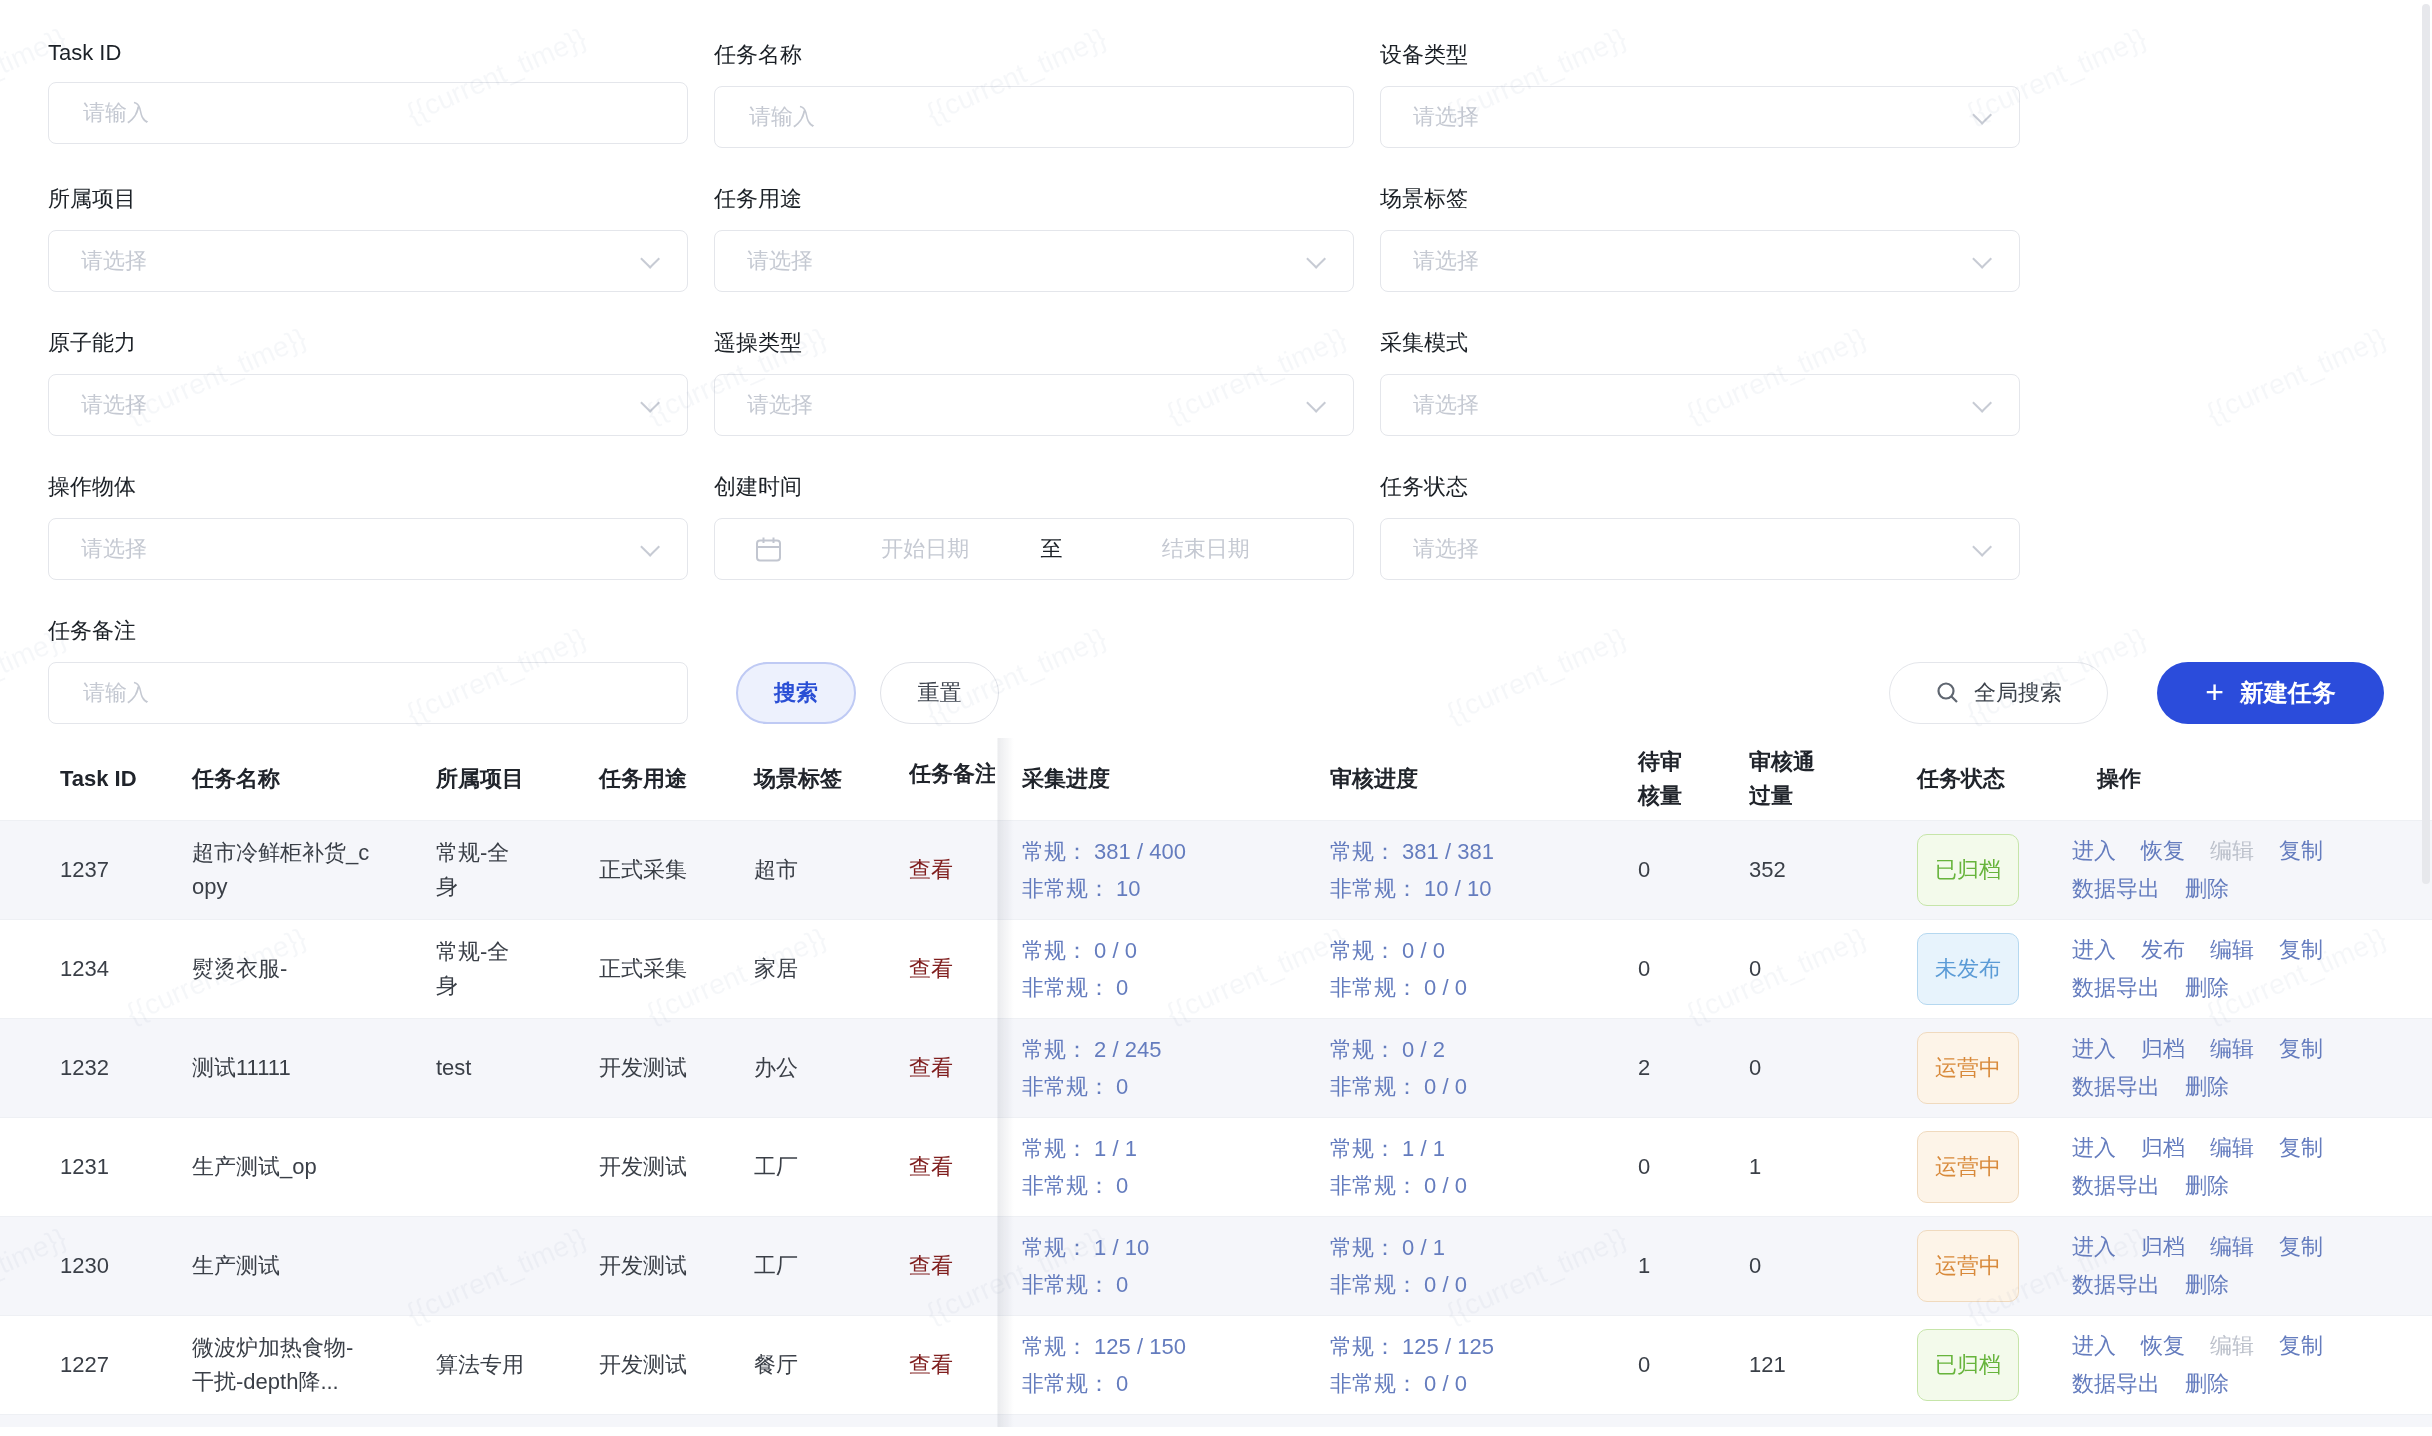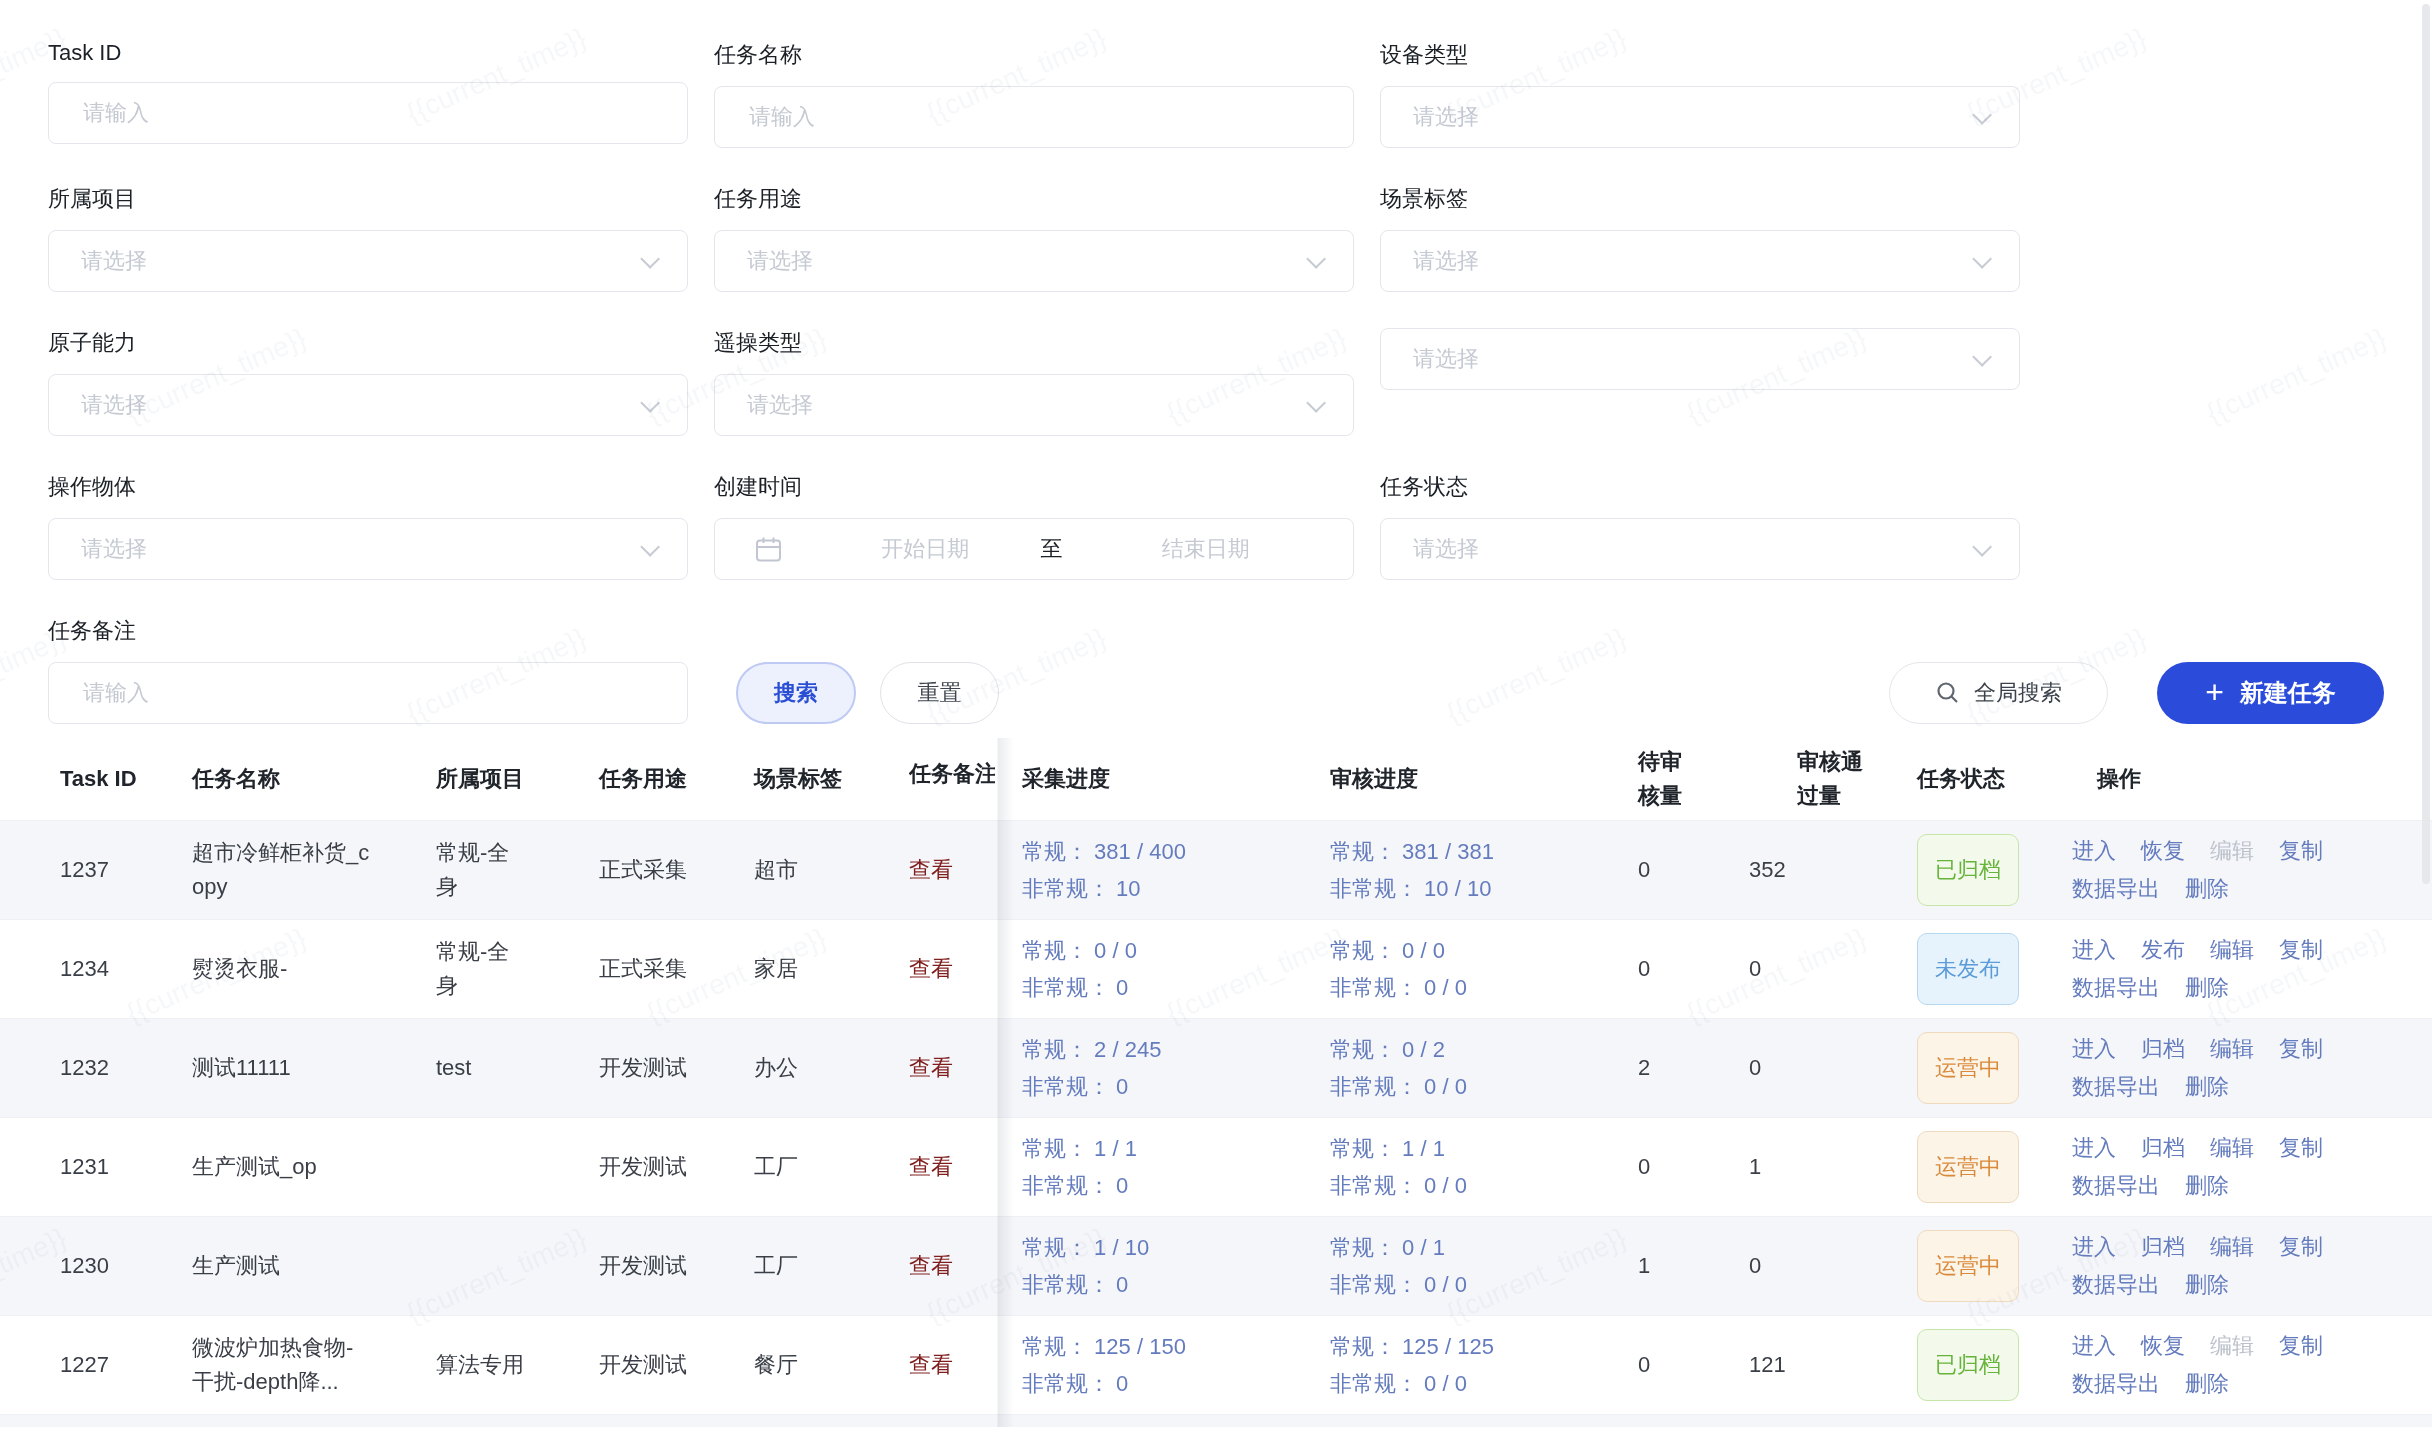--- a/index.html
+++ b/index.html
@@ -43,21 +43,21 @@
      padding-left:60px;align-items:center;}
   .thead{height:82px;font-weight:700;color:#20242b;}
   .thead .c{line-height:34px;}
   .trow{min-height:98px;border-top:1px solid #eef0f4;}
   .trow.stripe{background:#f5f6fa;}
   .c{padding-right:22px;line-height:1.55;}
   .rp{padding-left:25px;padding-right:10px;}
   .remark-h{overflow:hidden;white-space:nowrap;}
   .remark-h span{display:inline-block;width:86px;overflow:hidden;}
   .wrap-sm{display:inline-block;max-width:52px;}
-  .wrap-md{display:inline-block;max-width:76px;margin-left:48px;}
+  .wrap-md{display:inline-block;max-width:76px;}
   .name-in{display:inline-block;max-width:182px;word-break:break-all;}
   .proj-in{display:inline-block;max-width:92px;}
   .link{color:#7f1d1d;cursor:pointer;}
   .prog{color:#647cbe;line-height:37px;}
   .badge{display:inline-block;height:46px;line-height:46px;padding:12px 17px;border-radius:10px;box-sizing:content-box;}
   .badge.green{color:#67b43c;background:#f3faeb;border:1.5px solid #c6e5a9;}
   .badge.blue{color:#5b9bd6;background:#e7f3fc;border:1.5px solid #b5d8f0;}
   .badge.orange{color:#d8893a;background:#fdf4e8;border:1.5px solid #f0dabe;}
   .acts{line-height:38px;padding:8px 0;}
   .acts .a{color:#647cbe;margin-right:25px;cursor:pointer;display:inline-block;}
@@ -158,20 +158,21 @@
         </div>
       </div>
       <div class="field">
         <div class="lab">遥操类型</div>
         <div class="ctrl sel">
           <span class="ph">请选择</span>
           <span class="chev"></span>
         </div>
       </div>
       <div class="field">
+        <div class="lab">采集模式</div>
         <div class="ctrl sel">
           <span class="ph">请选择</span>
           <span class="chev"></span>
         </div>
       </div>
     </div>
 
     <div class="f-row">
       <div class="field">
         <div class="lab">操作物体</div>

